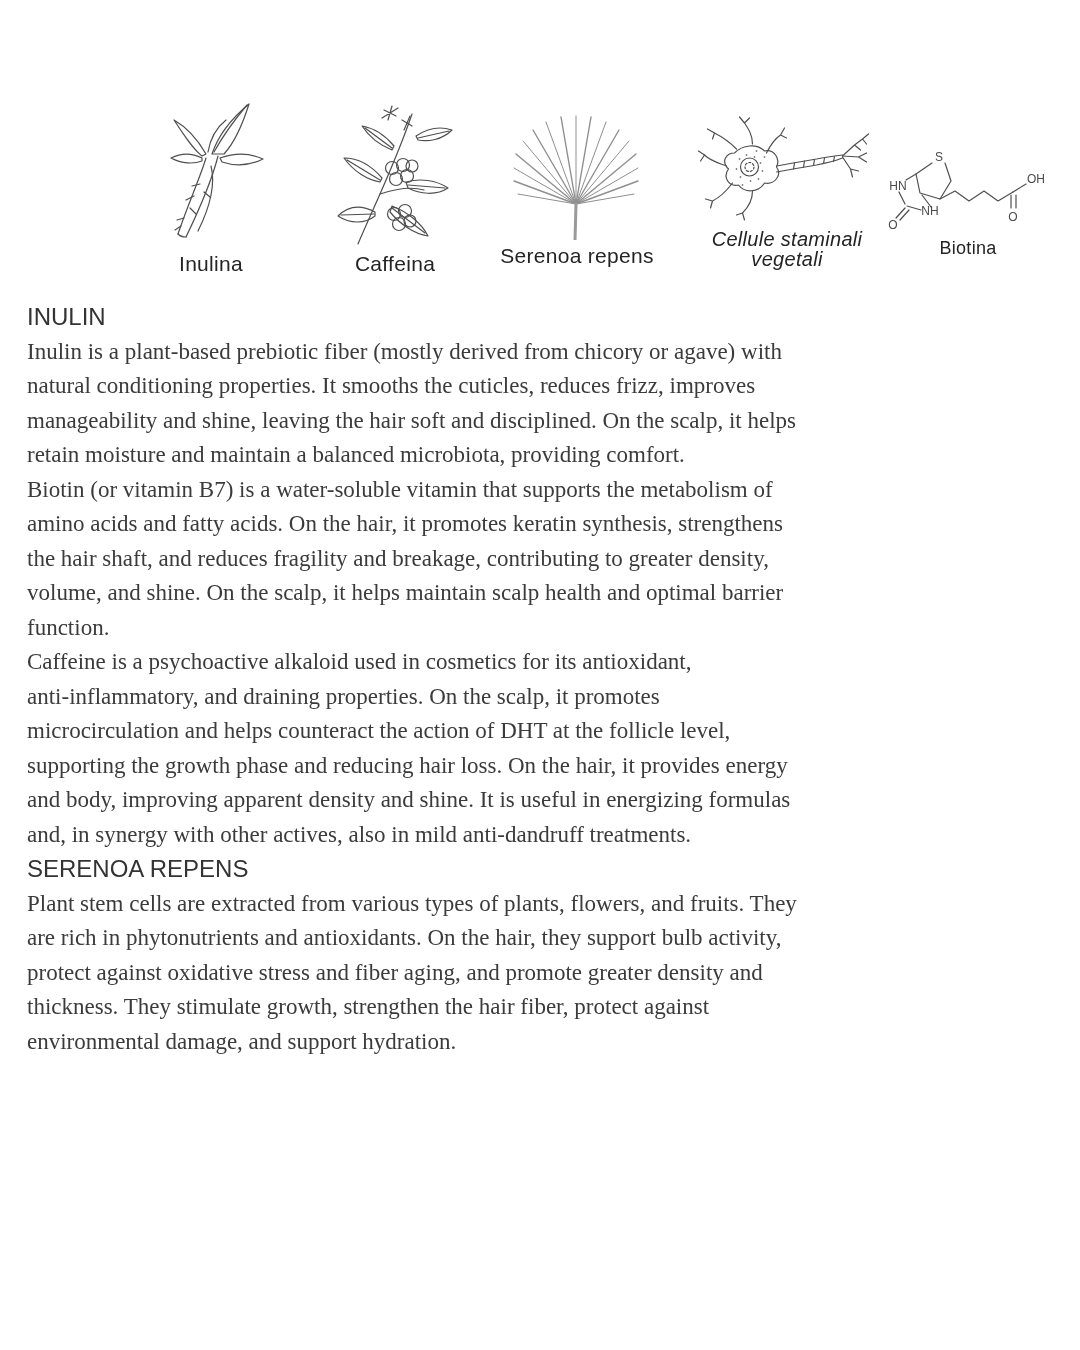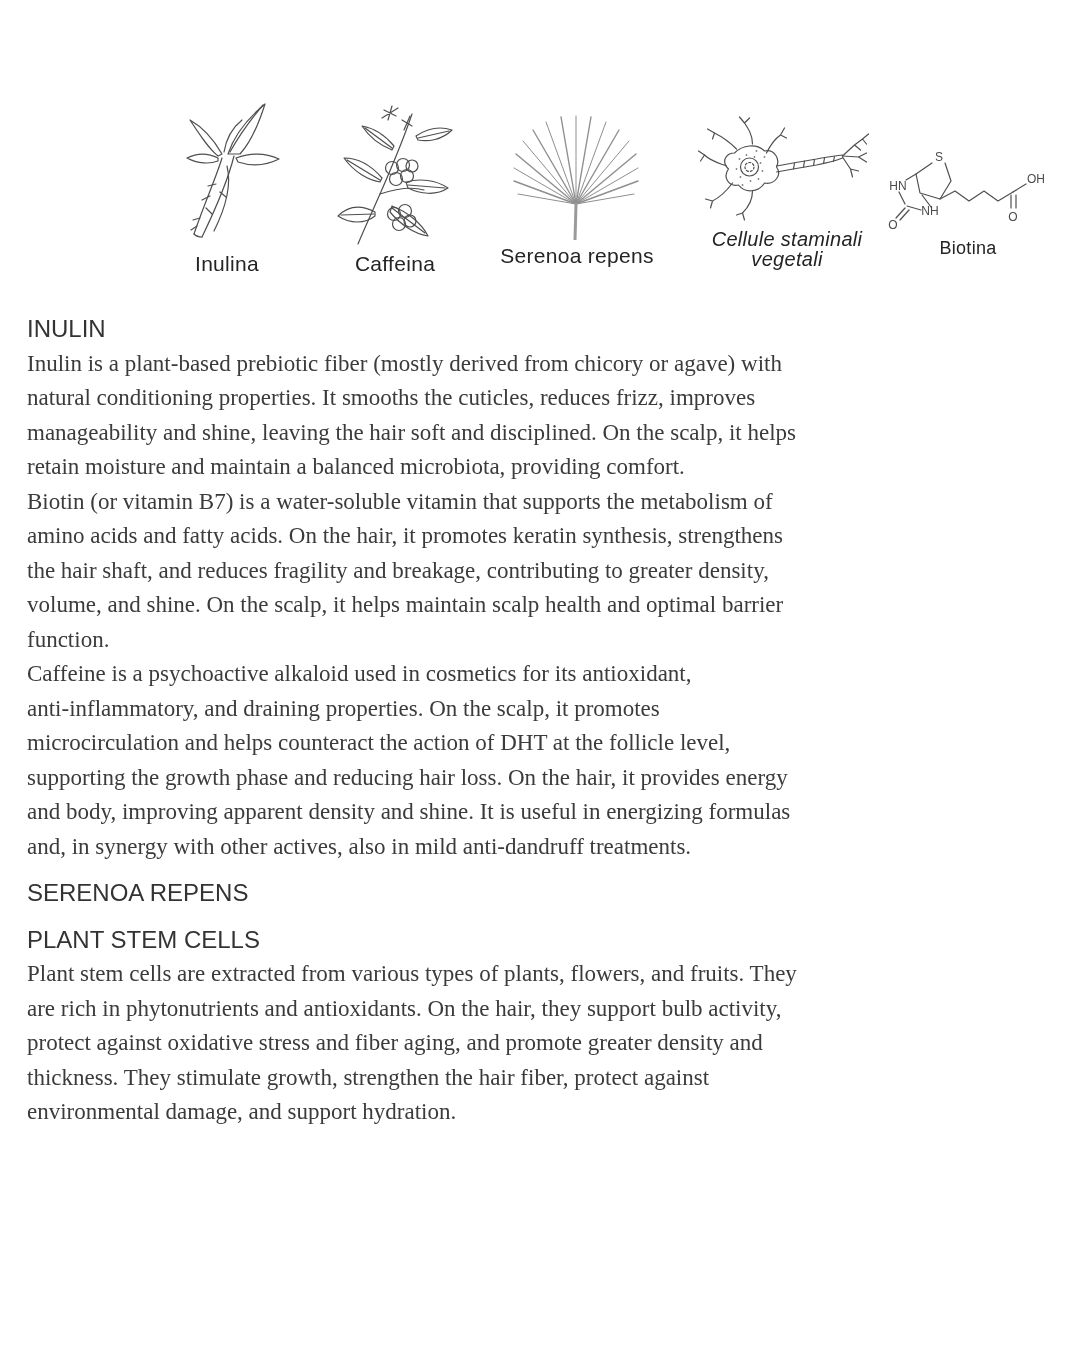--- a/index.html
+++ b/index.html
@@ -7,37 +7,37 @@
     position:relative; width:1080px; height:1350px; background:#ffffff;
     font-family:"Liberation Sans", sans-serif; overflow:hidden;
   }
   
   .fig { position:absolute; display:flex; flex-direction:column; align-items:center; }
   .fig svg { display:block; }
   .fig figcaption {
     margin-top:4px; color:#242424; text-align:center; letter-spacing:0.3px;
     white-space:pre-line; line-height:1.12;
   }
-  .fig-inulina   { left:112px;  top:80px;  width:150px;justify-content:center; }
+  .fig-inulina   { left:96px;  top:80px;  width:150px;justify-content:center; }
   .fig-caffeina  { left:280px; top:78px;  width:150px; }
   .fig-serenoa   { left:457px; top:86px;  width:160px; }
   .fig-cellule   { left:652px; top:95px;  width:190px; }
   .fig-biotina   { left:843px; top:128px; width:170px; }
   .fig-inulina figcaption, .fig-caffeina figcaption, .fig-serenoa figcaption { font-size:21px; }
   .fig-cellule figcaption { font-size:20px; line-height:20px;font-style:italic; }
   .fig-biotina figcaption { font-size:18px;text-align:right; }
   .sketch { stroke:#4f4f4f; fill:none; stroke-width:1.2; stroke-linecap:round; stroke-linejoin:round; }
   .leaf-ray { stroke:#8f8f8f; fill:none; stroke-linecap:round; }
   .mol-label { font-family:"Liberation Sans", sans-serif; font-size:12px; fill:#4a4a4a; }
   
   .content {
     position:absolute; left:27px; top:300px; width:1010px;
     color:#3b3b3b; font-size:23px; line-height:34.5px;
   }
-  .section-heading { font-weight:400; font-size:24px; color:#333333;margin-top:12px; }
+  .section-heading { font-weight:400; font-size:24px; color:#333333; }
   .section-body { white-space:pre-line;font-family:Liberation Serif, serif; }
 </style>
 </head>
 <body>
 
 <div class="page">
 
   <figure class="fig fig-inulina">
     <svg width="150" height="152" viewBox="0 0 150 152">
       <g class="sketch">
@@ -225,21 +225,20 @@
 anti-inflammatory, and draining properties. On the scalp, it promotes
 microcirculation and helps counteract the action of DHT at the follicle level,
 supporting the growth phase and reducing hair loss. On the hair, it provides energy
 and body, improving apparent density and shine. It is useful in energizing formulas
 and, in synergy with other actives, also in mild anti-dandruff treatments.</div>
     </section>
     <section>
       <div class="section-heading">SERENOA REPENS</div>
     </section>
     <section>
-      <div class="section-heading">PLANT STEM CELLS</div>
       <div class="section-body">Plant stem cells are extracted from various types of plants, flowers, and fruits. They
 are rich in phytonutrients and antioxidants. On the hair, they support bulb activity,
 protect against oxidative stress and fiber aging, and promote greater density and
 thickness. They stimulate growth, strengthen the hair fiber, protect against
 environmental damage, and support hydration.</div>
     </section>
   </main>
 
 </div>
 

